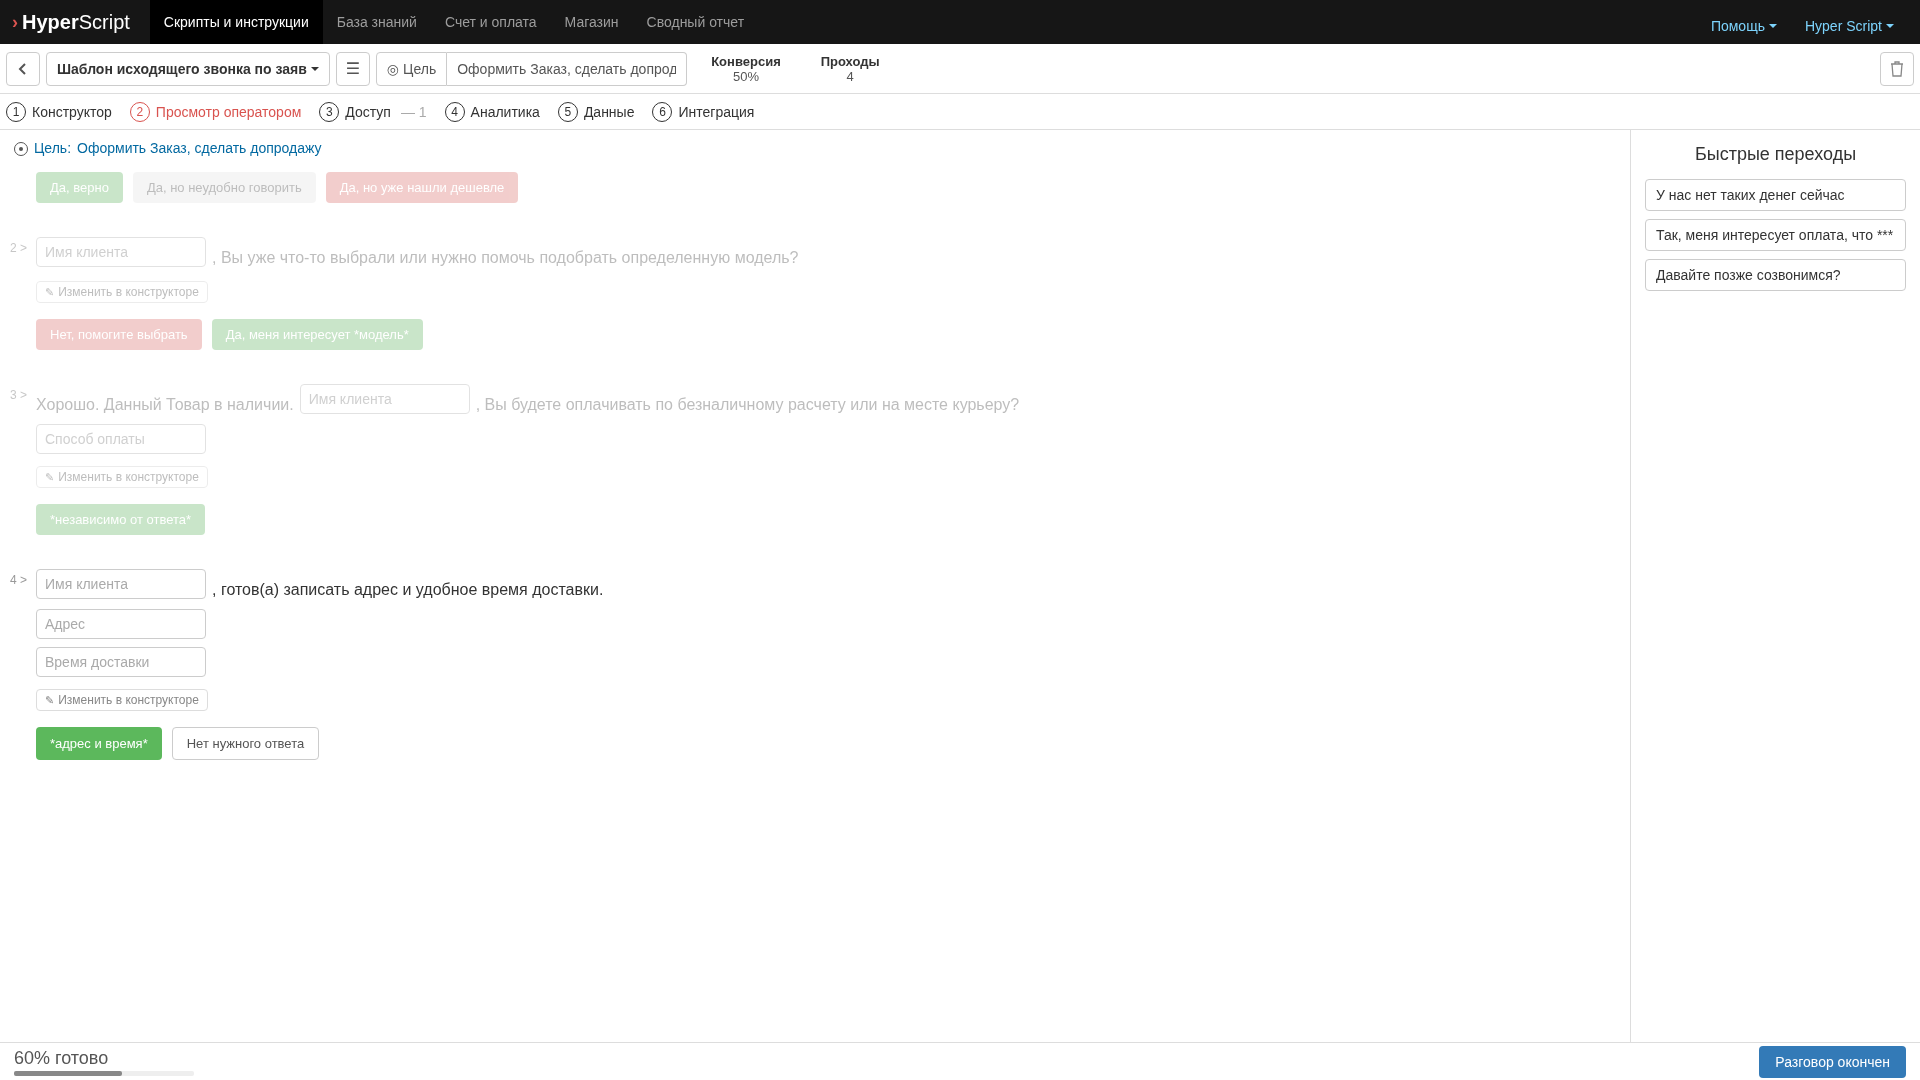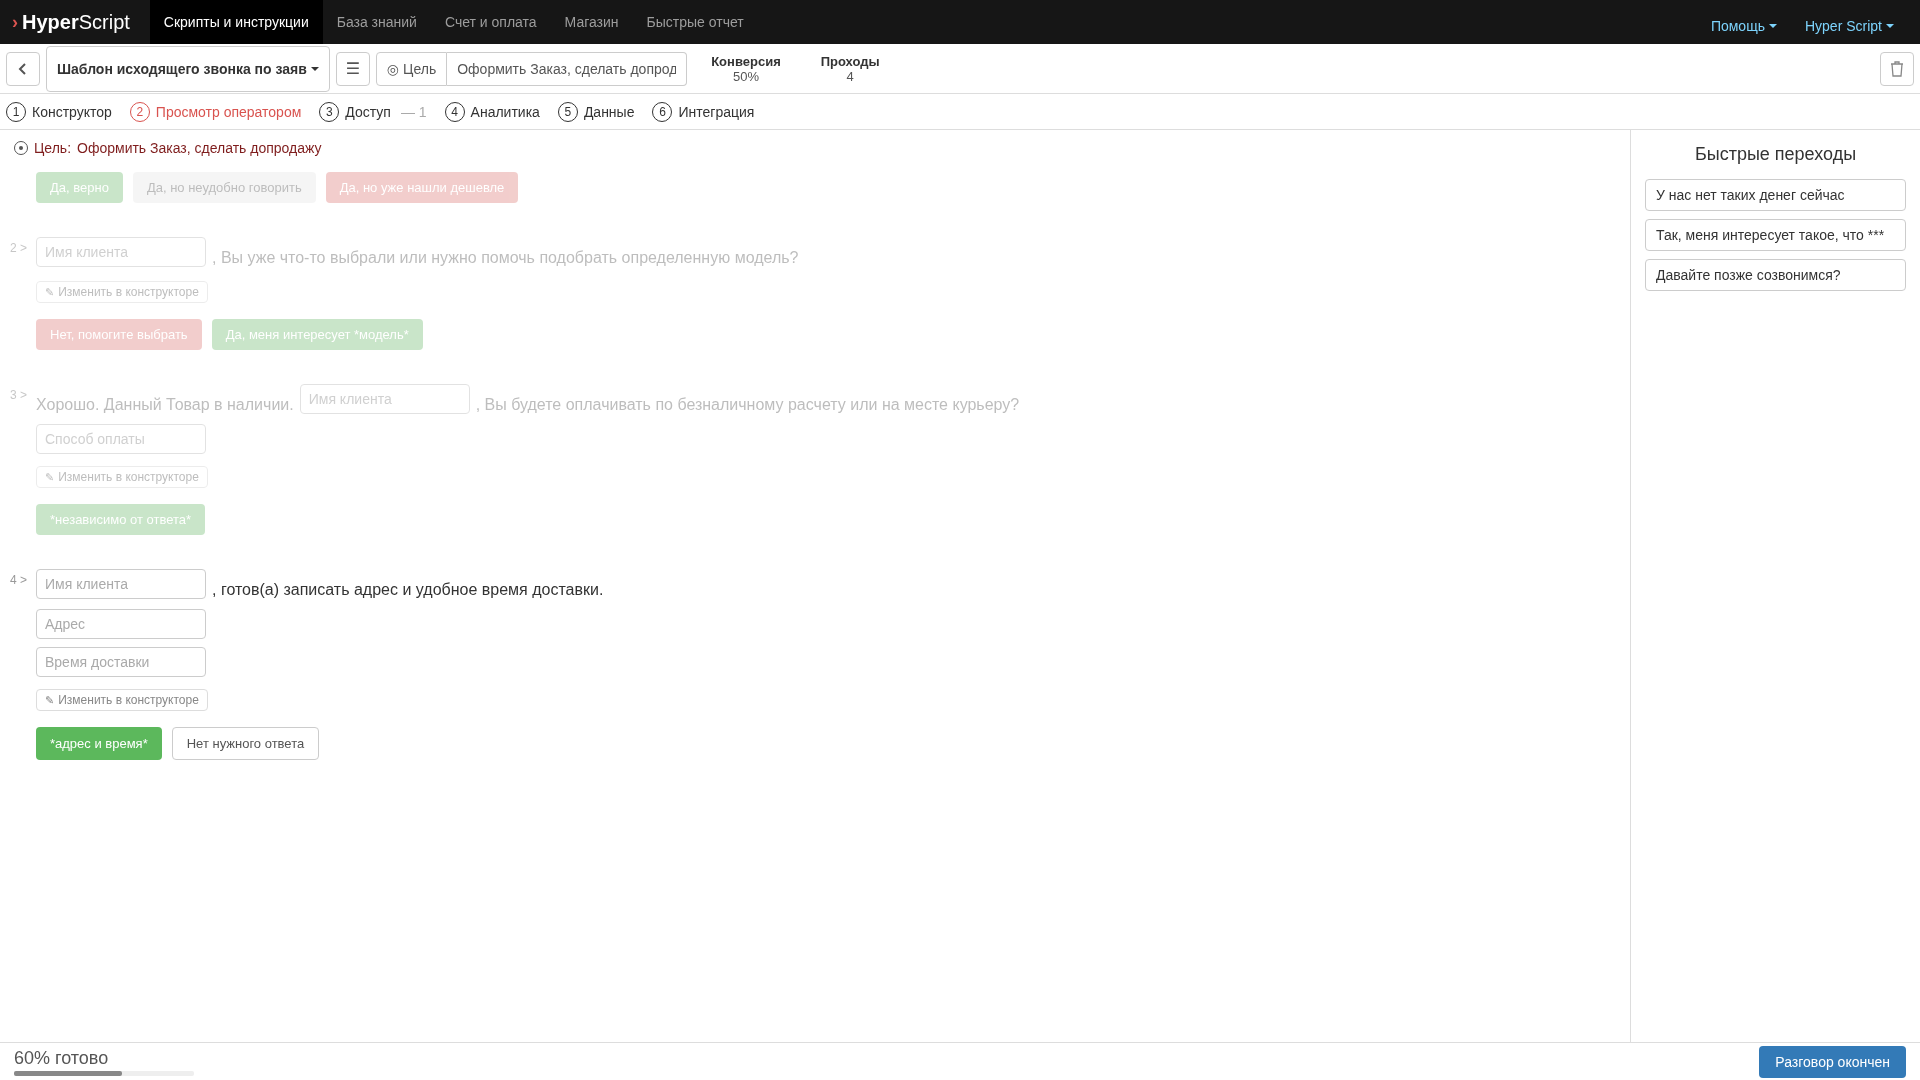--- a/index.html
+++ b/index.html
@@ -13,21 +13,21 @@
 .nav-items { display: flex; margin-left: 20px; }
 .nav-item { color: #9d9d9d; padding: 0 14px; height: 44px; display: flex; align-items: center; cursor: pointer; font-size: 14px; }
 .nav-item.active { background: #000; color: #fff; }
 .nav-right { margin-left: auto; display: flex; align-items: center; }
 .nav-right .nav-item { color: #7dd3fc; margin-top: 8px; }
 .caret-sm::after { content: ""; display: inline-block; margin-left: 4px; border-top: 4px solid currentColor; border-left: 4px solid transparent; border-right: 4px solid transparent; vertical-align: middle; }
 
 
 .toolbar { height: 50px; border-bottom: 1px solid #ddd; display: flex; align-items: center; padding: 0 6px; background: #fff; }
 .tb-btn { border: 1px solid #ccc; background: #fff; height: 34px; min-width: 34px; display: inline-flex; align-items: center; justify-content: center; border-radius: 4px; cursor: pointer; font-size: 14px; color: #555; }
-.tb-template { border: 1px solid #ccc; border-radius: 4px; height: 46px; display: inline-flex; align-items: center; padding: 0 10px; margin: 0 6px; font-weight: 600; font-size: 14px; cursor: pointer; }
+.tb-template { border: 1px solid #ccc; border-radius: 4px; height: 34px; display: inline-flex; align-items: center; padding: 0 10px; margin: 0 6px; font-weight: 600; font-size: 14px; cursor: pointer; }
 .tb-goal { border: 1px solid #ccc; border-radius: 4px 0 0 4px; height: 34px; display: inline-flex; align-items: center; padding: 0 10px; margin-left: 6px; color: #555; }
 .tb-goal-input { border: 1px solid #ccc; border-left: none; border-radius: 0 4px 4px 0; height: 34px; padding: 0 10px; width: 240px; font-size: 14px; color: #555; }
 .tb-stats { display: flex; margin-left: 24px; gap: 40px; }
 .tb-stat { text-align: center; }
 .tb-stat-label { font-weight: 600; font-size: 13px; }
 .tb-stat-val { font-size: 13px; color: #555; }
 .tb-trash { margin-left: auto; border: 1px solid #ccc; border-radius: 4px; height: 34px; width: 34px; display: inline-flex; align-items: center; justify-content: center; cursor: pointer; color: #888; }
 
 
 .tabs { height: 36px; border-bottom: 1px solid #ddd; display: flex; align-items: center; padding: 0 6px; gap: 18px; font-size: 14px; }
@@ -35,21 +35,21 @@
 .tab.active { color: #d9534f; }
 .tab-num { width: 20px; height: 20px; border: 1px solid currentColor; border-radius: 50%; display: inline-flex; align-items: center; justify-content: center; font-size: 12px; }
 .tab-suffix { color: #aaa; margin-left: 4px; }
 
 
 .main { display: flex; height: calc(100vh - 44px - 50px - 36px - 38px); }
 .content { flex: 1; overflow-y: auto; padding: 10px 14px 40px; }
 .sidebar { width: 290px; border-left: 1px solid #ddd; padding: 14px; }
 
 
-.goal-line { display: flex; align-items: center; gap: 6px; color: #7f1d1d; font-size: 14px; margin-bottom: 14px; }
+.goal-line { display: flex; align-items: flex-end; gap: 6px; color: #0369a1; font-size: 14px; margin-bottom: 14px; }
 .goal-line .icon-circ { width: 14px; height: 14px; border: 1px solid #555; border-radius: 50%; position: relative; }
 .goal-line .icon-circ::after { content: ""; position: absolute; width: 4px; height: 4px; background: #555; border-radius: 50%; top: 4px; left: 4px; }
 
 
 .step { margin-bottom: 34px; position: relative; }
 .step.faded { opacity: 0.55; }
 .step-num { position: absolute; left: -4px; top: 4px; font-size: 12px; color: #999; }
 .step-body { padding-left: 22px; }
 .step-line { display: flex; align-items: flex-end; flex-wrap: wrap; gap: 6px; font-size: 16px; color: #333; margin-bottom: 10px; }
 .step.faded .step-line { color: #888; }
@@ -90,21 +90,21 @@
   <div class="logo">
     <span class="logo-chevron">›</span>
     <span class="logo-bold">Hyper</span>
       <span>Script</span>
   </div>
   <div class="nav-items">
     <div class="nav-item active">Скрипты и инструкции</div>
     <div class="nav-item">База знаний</div>
     <div class="nav-item">Счет и оплата</div>
     <div class="nav-item">Магазин</div>
-    <div class="nav-item">Быстрые отчет</div>
+    <div class="nav-item">Сводный отчет</div>
   </div>
   <div class="nav-right">
     <div class="nav-item caret-sm">Помощь</div>
     <div class="nav-item caret-sm">Hyper Script</div>
   </div>
 </div>
 
 <div class="toolbar">
   <button class="tb-btn">
     <svg width="10" height="14" viewBox="0 0 10 14">
@@ -237,21 +237,21 @@
           <button class="ans-btn ans-gray">Нет нужного ответа</button>
         </div>
       </div>
     </div>
 
   </div>
 
   <div class="sidebar">
     <div class="sb-title">Быстрые переходы</div>
     <div class="sb-item">У нас нет таких денег сейчас</div>
-    <div class="sb-item">Так, меня интересует такое, что ***</div>
+    <div class="sb-item">Так, меня интересует оплата, что ***</div>
     <div class="sb-item">Давайте позже созвонимся?</div>
   </div>
 </div>
 
 <div class="footer">
   <div class="progress-wrap">
     <div class="progress-text">60% готово</div>
     <div class="progress-bar">
       <div class="progress-fill" style="width:60%"></div>
     </div>

